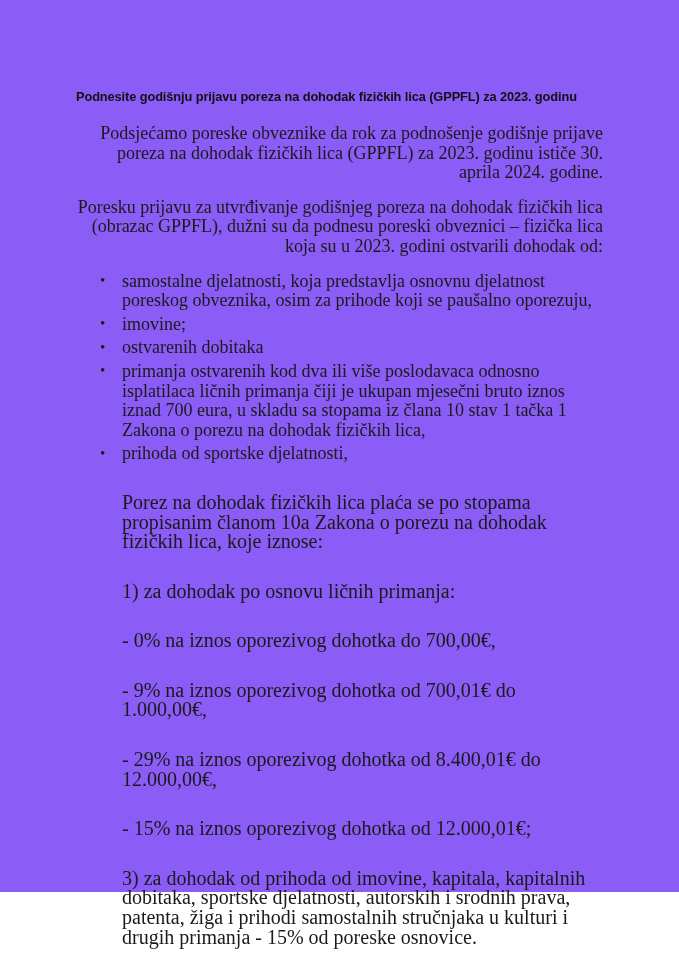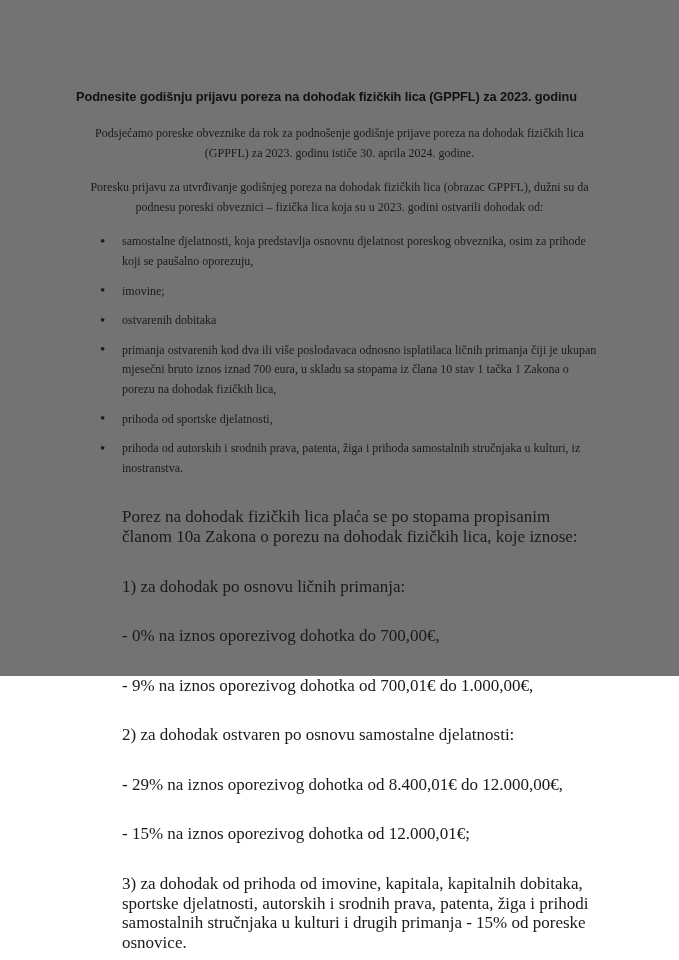--- a/index.html
+++ b/index.html
@@ -13,24 +13,24 @@
     height: 960px;
     overflow: hidden;
     font-family: "Liberation Serif", "DejaVu Serif", serif;
     color: #1a1a1a;
     -webkit-font-smoothing: antialiased;
   }
 
   .page {
     position: relative;
     width: 679px;
-    height: 676px;
+    height: 892px;
     box-sizing: border-box;
     padding: 12px;
-    background: #737373;
+    background: #8b5cf6;
   }
 
   .content {
     position: absolute;
     left: 76px;
     top: 88px;
     width: 527px;
   }
 
   .doc-title {
@@ -38,38 +38,38 @@
     font-weight: bold;
     font-size: 12.8px;
     line-height: 17px;
     color: #111111;
     margin: 0 0 19px 0;
     letter-spacing: -0.1px;
   }
 
   p.para {
     margin: 0 0 15px 0;
-    font-size: 12px;
+    font-size: 18px;
     line-height: 19.6px;
-    text-align: center;
+    text-align: right;
     color: #1a1a1a;
   }
 
   ul.bullets {
     margin: 0 0 0 0;
     padding: 0;
     list-style: none;
   }
 
   ul.bullets li {
     position: relative;
     padding-left: 46px;
-    font-size: 12px;
+    font-size: 18px;
     line-height: 19.6px;
-    margin: 10px 0 0 0;
+    margin: 4px 0 0 0;
     color: #1a1a1a;
   }
 
   ul.bullets li::before {
     content: "\2022";
     position: absolute;
     left: 24px;
     top: -0.5px;
     font-family: "Liberation Serif", serif;
     font-size: 15.1px;
@@ -78,21 +78,21 @@
   }
 
   .indent-block {
     margin-top: 29px;
     margin-left: 46px;
     width: 481px;
   }
 
   .indent-block p {
     margin: 0 0 18px 0;
-    font-size: 17px;
+    font-size: 20px;
     line-height: 19.6px;
     color: #1a1a1a;
   }
 
   .indent-block p.gap-large {
     margin-bottom: 30px;
   }
 </style>
 </head>
 <body>
@@ -105,35 +105,33 @@
     <p class="para">Podsjećamo poreske obveznike da rok za podnošenje godišnje prijave poreza na dohodak fizičkih lica (GPPFL) za 2023. godinu ističe 30. aprila 2024. godine.</p>
 
     <p class="para">Poresku prijavu za utvrđivanje godišnjeg poreza na dohodak fizičkih lica (obrazac GPPFL), dužni su da podnesu poreski obveznici – fizička lica koja su u 2023. godini ostvarili dohodak od:</p>
 
     <ul class="bullets">
       <li>samostalne djelatnosti, koja predstavlja osnovnu djelatnost poreskog obveznika, osim za prihode koji se paušalno oporezuju,</li>
       <li>imovine;</li>
       <li>ostvarenih dobitaka</li>
       <li>primanja ostvarenih kod dva ili više poslodavaca odnosno isplatilaca ličnih primanja čiji je ukupan mjesečni bruto iznos iznad 700 eura, u skladu sa stopama iz člana 10 stav 1 tačka 1 Zakona o porezu na dohodak fizičkih lica,</li>
       <li>prihoda od sportske djelatnosti,</li>
-      <li>prihoda od autorskih i srodnih prava, patenta, žiga i prihoda samostalnih stručnjaka u kulturi, iz inostranstva.</li>
     </ul>
 
     <div class="indent-block">
 
       <p class="gap-large">Porez na dohodak fizičkih lica plaća se po stopama propisanim članom 10a Zakona o porezu na dohodak fizičkih lica, koje iznose:</p>
 
       <p class="gap-large">1) za dohodak po osnovu ličnih primanja:</p>
 
       <p class="gap-large">- 0% na iznos oporezivog dohotka do 700,00€,</p>
 
       <p class="gap-large">- 9% na iznos oporezivog dohotka od 700,01€ do 1.000,00€,</p>
 
 
-      <p class="gap-large">2) za dohodak ostvaren po osnovu samostalne djelatnosti:</p>
 
       <p class="gap-large">- 29% na iznos oporezivog dohotka od 8.400,01€ do 12.000,00€,</p>
 
       <p class="gap-large">- 15% na iznos oporezivog dohotka od 12.000,01€;</p>
 
       <p class="gap-large">3) za dohodak od prihoda od imovine, kapitala, kapitalnih dobitaka, sportske djelatnosti, autorskih i srodnih prava, patenta, žiga i prihodi samostalnih stručnjaka u kulturi i drugih primanja - 15% od poreske osnovice.</p>
 
     </div>
   </div>
 </div>

